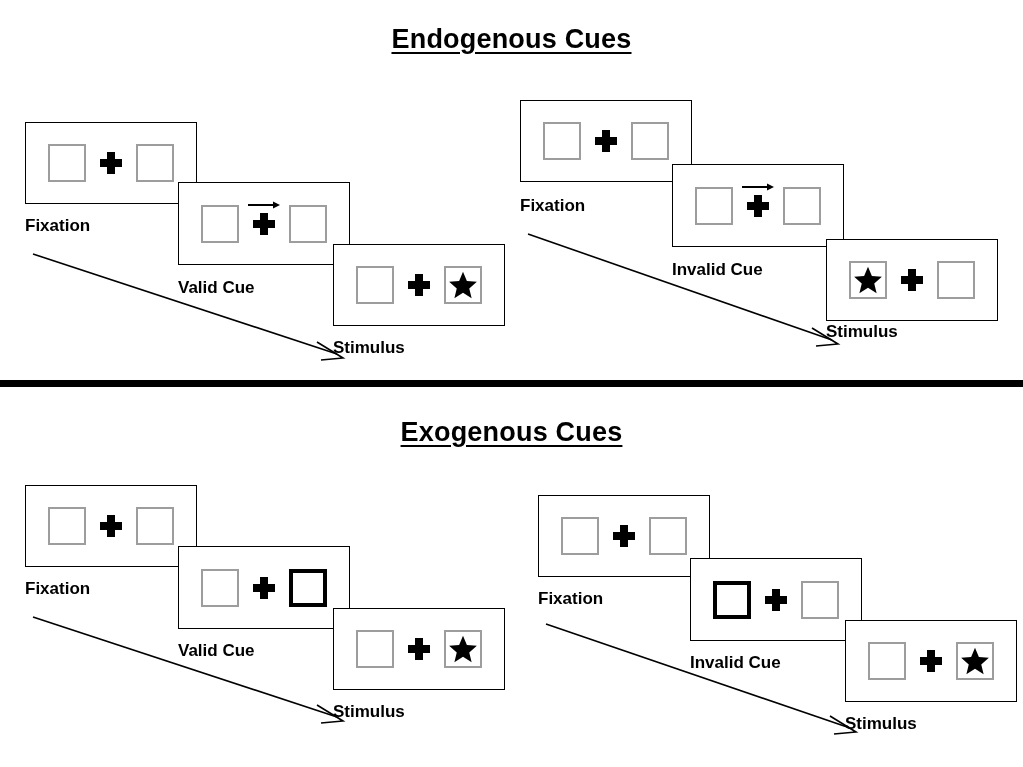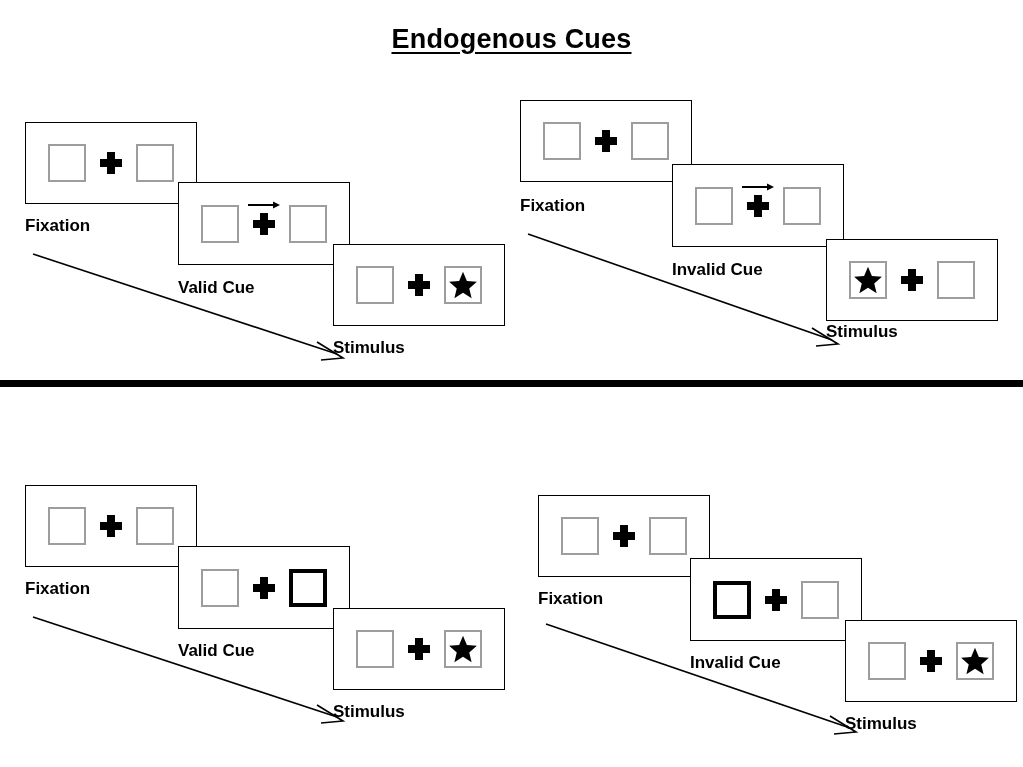--- a/index.html
+++ b/index.html
@@ -220,20 +220,21 @@
         </svg>
       </div>
       <div class="cross"></div>
       <div class="sq"></div>
     </div>
   </div>
   <div class="caption" style="left:826px; top:322px; width:172px;">Stimulus</div>
 
   <div class="divider" style="left:0; top:380px; width:1023px; height:7px;"></div>
 
+  <div class="section-title" style="left:0; top:417px; width:1023px;">Exogenous Cues</div>
 
   <div class="flow-arrow" style="left:25px; top:611px; width:330px; height:125px;">
     <svg width="330" height="125" viewBox="0 0 330 125">
       <line x1="8" y1="6" x2="312" y2="106" stroke="#000000" stroke-width="1.6"></line>
       <polyline points="292,94 318,110 296,112" fill="none" stroke="#000000" stroke-width="1.6"></polyline>
     </svg>
   </div>
 
   <div class="panel" style="left:25px; top:485px; width:172px; height:82px;">
     <div class="panel-inner">

